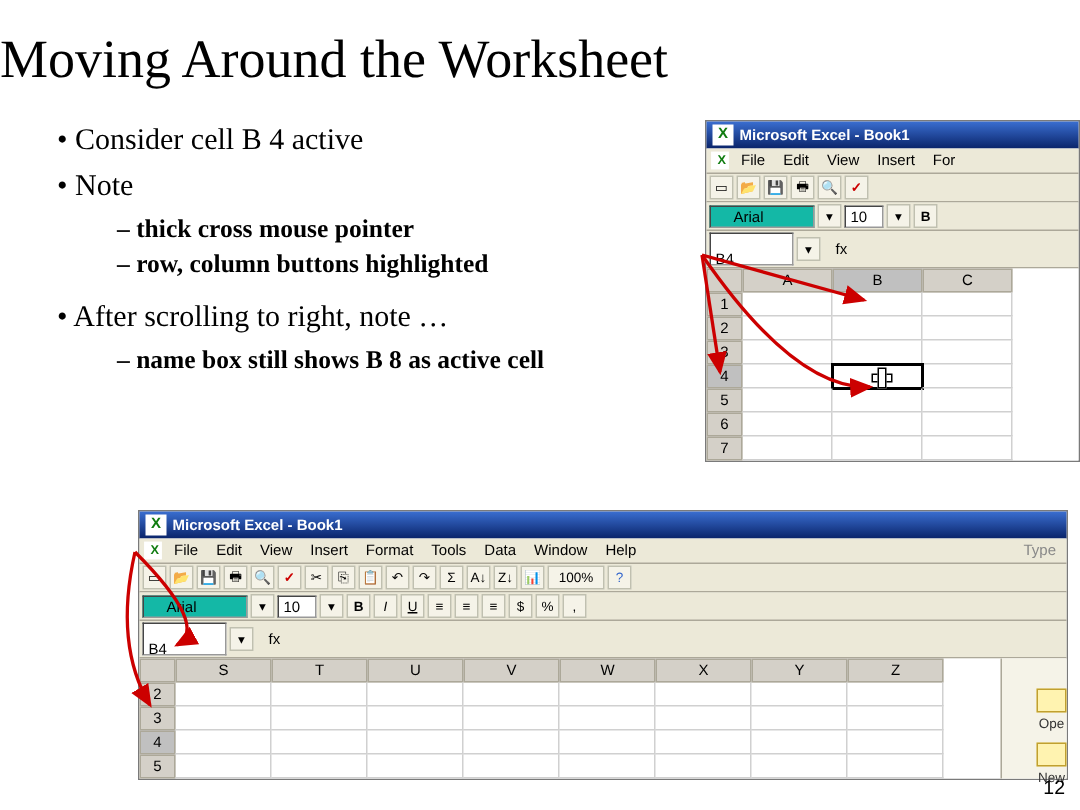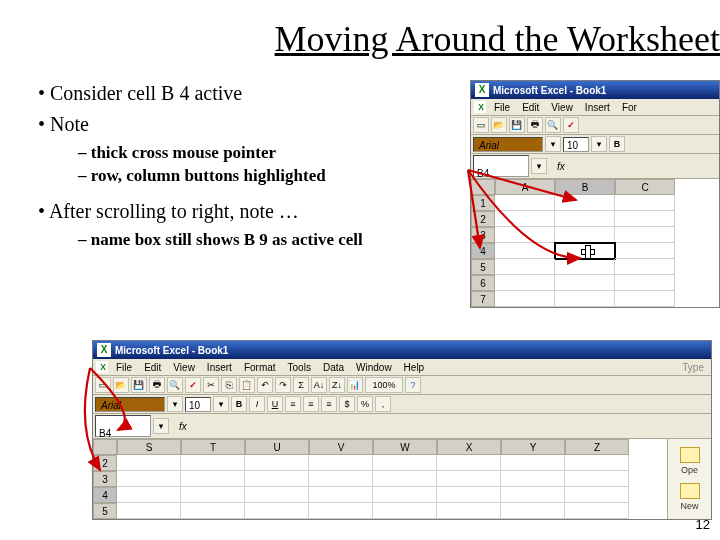--- a/index.html
+++ b/index.html
@@ -7,24 +7,23 @@
     margin: 0;
     width: 720px;
     height: 540px;
     font-family: "Times New Roman", serif;
     background: #fff;
     position: relative;
     overflow: hidden;
   }
   .title {
     font-size: 36px;
-    text-align: right;
+    text-align: left;
     margin: 18px 0 32px;
     font-weight: normal;
-    text-decoration: underline;
   }
   .content-text {
     position: absolute;
     left: 38px;
     top: 80px;
     font-size: 20px;
     line-height: 1.35;
   }
   .bullet-1 { margin: 0 0 4px 0; padding-left: 18px; }
   .bullet-1::before { content: "• "; margin-left: -18px; }
@@ -69,32 +68,32 @@
   .tbtn {
     min-width: 16px; height: 16px;
     border: 1px solid #c0c0b0;
     background: #f5f3e8;
     display: inline-flex;
     align-items: center;
     justify-content: center;
     font-size: 9px;
   }
   .fontbar .fontname {
-    width: 70px; border: 1px inset #999; background: #a16207;
-    padding: 0 5px; height: 15px; line-height: 15px; font-style: italic;
+    width: 70px; border: 1px inset #999; background: #14b8a6;
+    padding: 0 15px; height: 15px; line-height: 15px;
   }
   .fontbar .fontsize {
     width: 26px; border: 1px inset #999; background: #fff;
     padding: 0 3px; height: 15px; line-height: 15px;
   }
   .namebox {
     width: 56px; border: 1px inset #999; background: #fff;
     padding: 10px 3px; height: 15px; line-height: 15px;
   }
-  .fx { font-style: italic; margin-left: 8px; }
+  .fx { margin-left: 8px; }
   .grid1 {
     background: #fff;
     font-size: 10px;
   }
   .colhdrs { display: flex; }
   .corner {
     width: 24px; height: 16px;
     background: #d4d0c8; border: 1px solid #aca899;
   }
   .ch {
@@ -139,23 +138,23 @@
   }
   .excel2 .ch { width: 64px; }
   .excel2 .cell { width: 64px; }
   .taskpane {
     width: 44px;
     border-left: 1px solid #aca899;
     background: #f5f3e8;
     position: absolute;
     right: 0; top: 0; bottom: 0;
     display: flex; flex-direction: column;
-    align-items: center;
+    align-items: flex-end;
     font-size: 9px;
-    padding-top: 8px;
+    padding-top: 20px;
     gap: 8px;
   }
   .tpitem { text-align: center; color: #333; }
   .tpitem .tpicon {
     width: 20px; height: 16px;
     background: #fff3b0; border: 1px solid #c0a030;
     margin: 0 auto 2px;
   }
 
   .arrow-line {
@@ -188,21 +187,21 @@
 
 <div class="content-text">
   <div class="bullet-1">Consider cell B 4 active</div>
   <div class="bullet-1">Note</div>
   <div class="sublist">
     <div>thick cross mouse pointer</div>
     <div>row, column buttons highlighted</div>
   </div>
   <div class="bullet-1">After scrolling to right, note …</div>
   <div class="sublist">
-    <div>name box still shows B 9 as active cell</div>
+    <div>name box still shows B 8 as active cell</div>
   </div>
 </div>
 
 <div class="excel1">
   <div class="titlebar">
     <span class="xicon">X</span>
     <span>Microsoft Excel - Book1</span>
   </div>
   <div class="menubar">
     <span class="xicon" style="transform:scale(0.85)">X</span>

